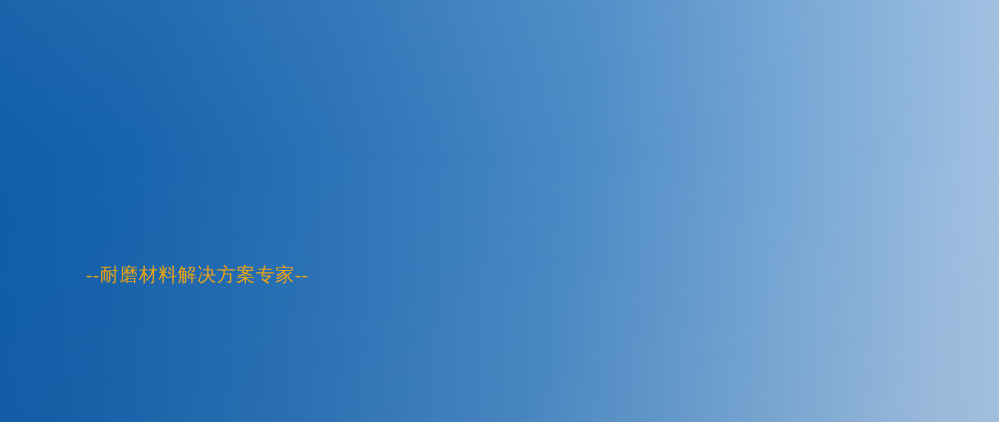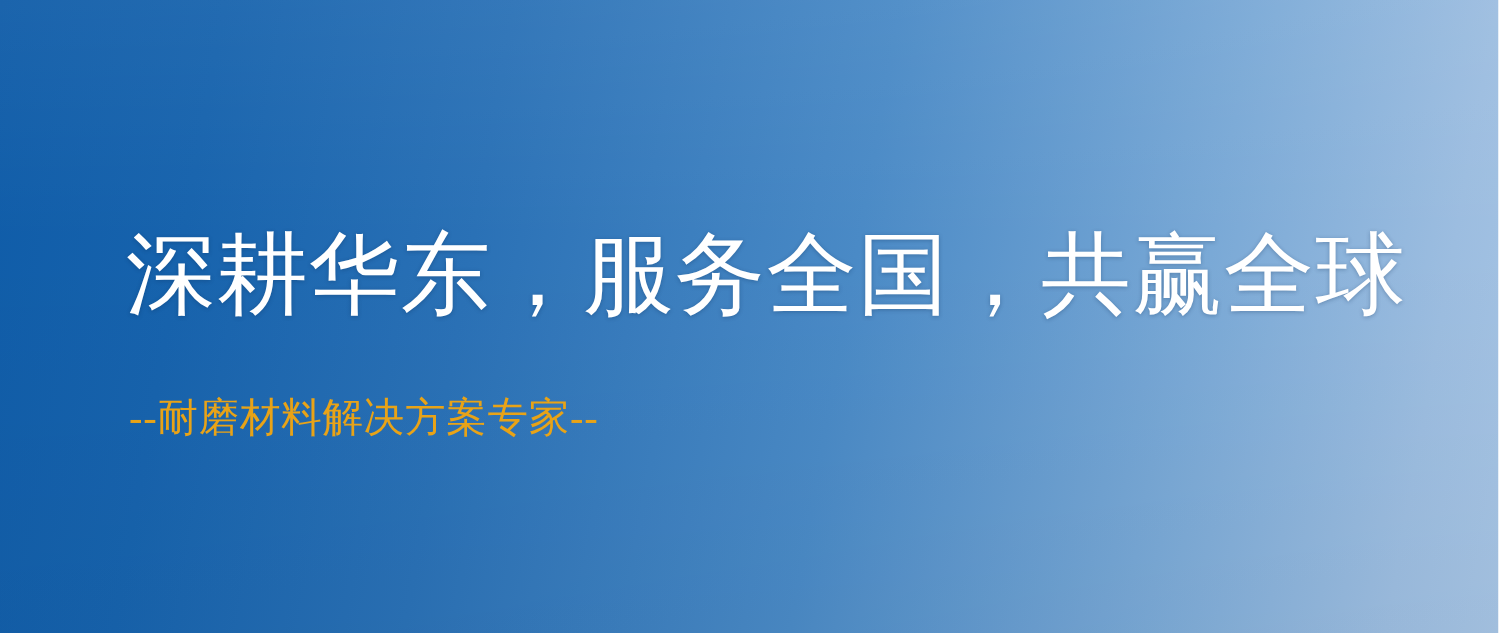--- a/index.html
+++ b/index.html
@@ -53,21 +53,21 @@
     text-shadow: 0 1px 3px rgba(10,40,80,0.30);
     z-index: 3;
   }
 
   
   .subtitle {
     position: absolute;
     left: 86px;
     top: 265px;
     font-family: "Liberation Serif", "DejaVu Serif", serif;
-    font-size: 27px;
+    font-size: 19px;
     line-height: 1;
     letter-spacing: 0.5px;
     color: #e8a317;
     white-space: nowrap;
     z-index: 3;
   }
 
   
   .logo {
     position: absolute;
@@ -77,18 +77,17 @@
     height: 126px;
     z-index: 4;
   }
   .logo svg { display: block; }
 </style>
 </head>
 <body>
 
 <div id="banner">
 
-  <div class="headline">深耕华东，服务全国，共赢全球</div>
 
   <div class="subtitle">--耐磨材料解决方案专家--</div>
 
 
 </div>
 
 </body></html>

